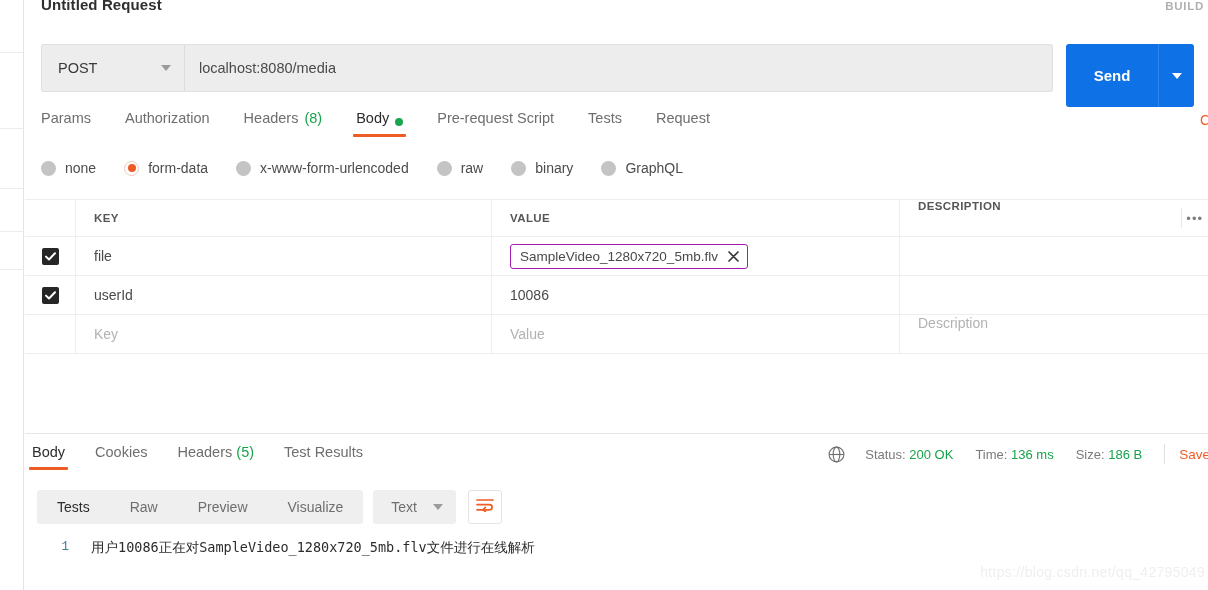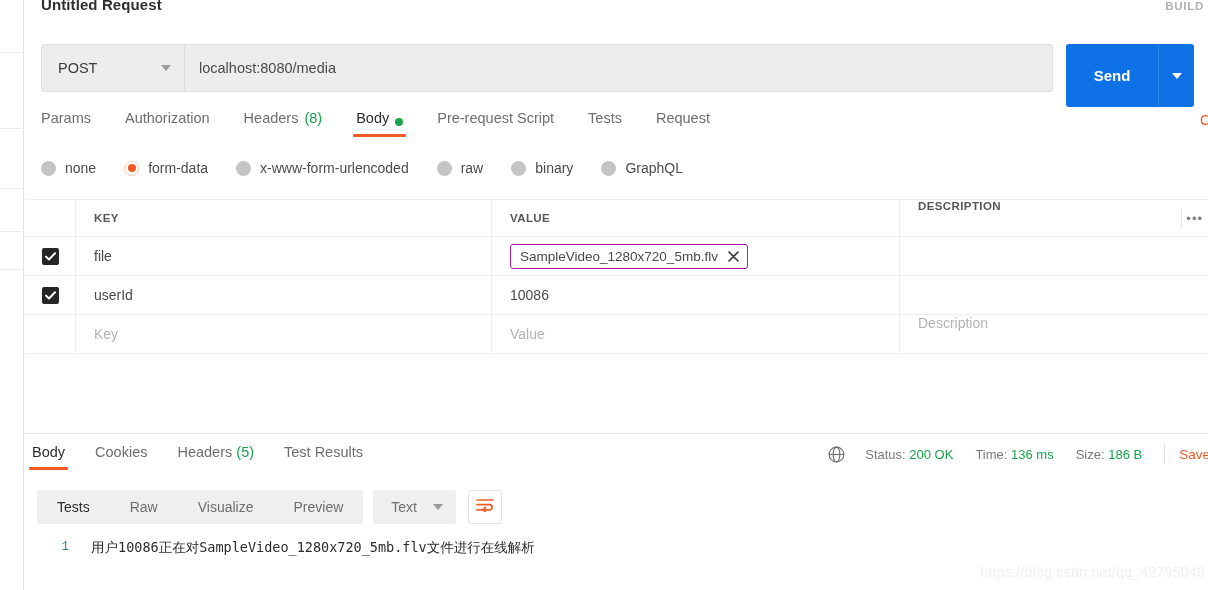--- a/index.html
+++ b/index.html
@@ -401,22 +401,22 @@
         <b>186 B</b>
       </span>
       <span class="save-sep"></span>
       <span class="save-link">Save</span>
     </div>
 
     <div class="resp-toolbar">
       <div class="seg">
         <span class="sgi active">Tests</span>
         <span class="sgi">Raw</span>
+        <span class="sgi">Preview</span>
         <span class="sgi">Visualize</span>
-        <span class="sgi">Preview</span>
       </div>
       <div class="type-select">
         <span>Text</span>
         <span class="caret-down"></span>
       </div>
       <div class="wrap-btn">
         <span>
           <svg width="18" height="14" viewBox="0 0 18 14">
             <path d="M1 2 H17 M1 6.6 H13.5 a2.6 2.6 0 0 1 0 5.2 H7.5 M1 11.8 H7.5" stroke="#ef5b25" stroke-width="1.7" fill="none" stroke-linecap="round"></path>
             <path d="M9.4 9.4 L7 11.8 L9.4 13.6" stroke="#ef5b25" stroke-width="1.7" fill="none" stroke-linecap="round" stroke-linejoin="round"></path>

